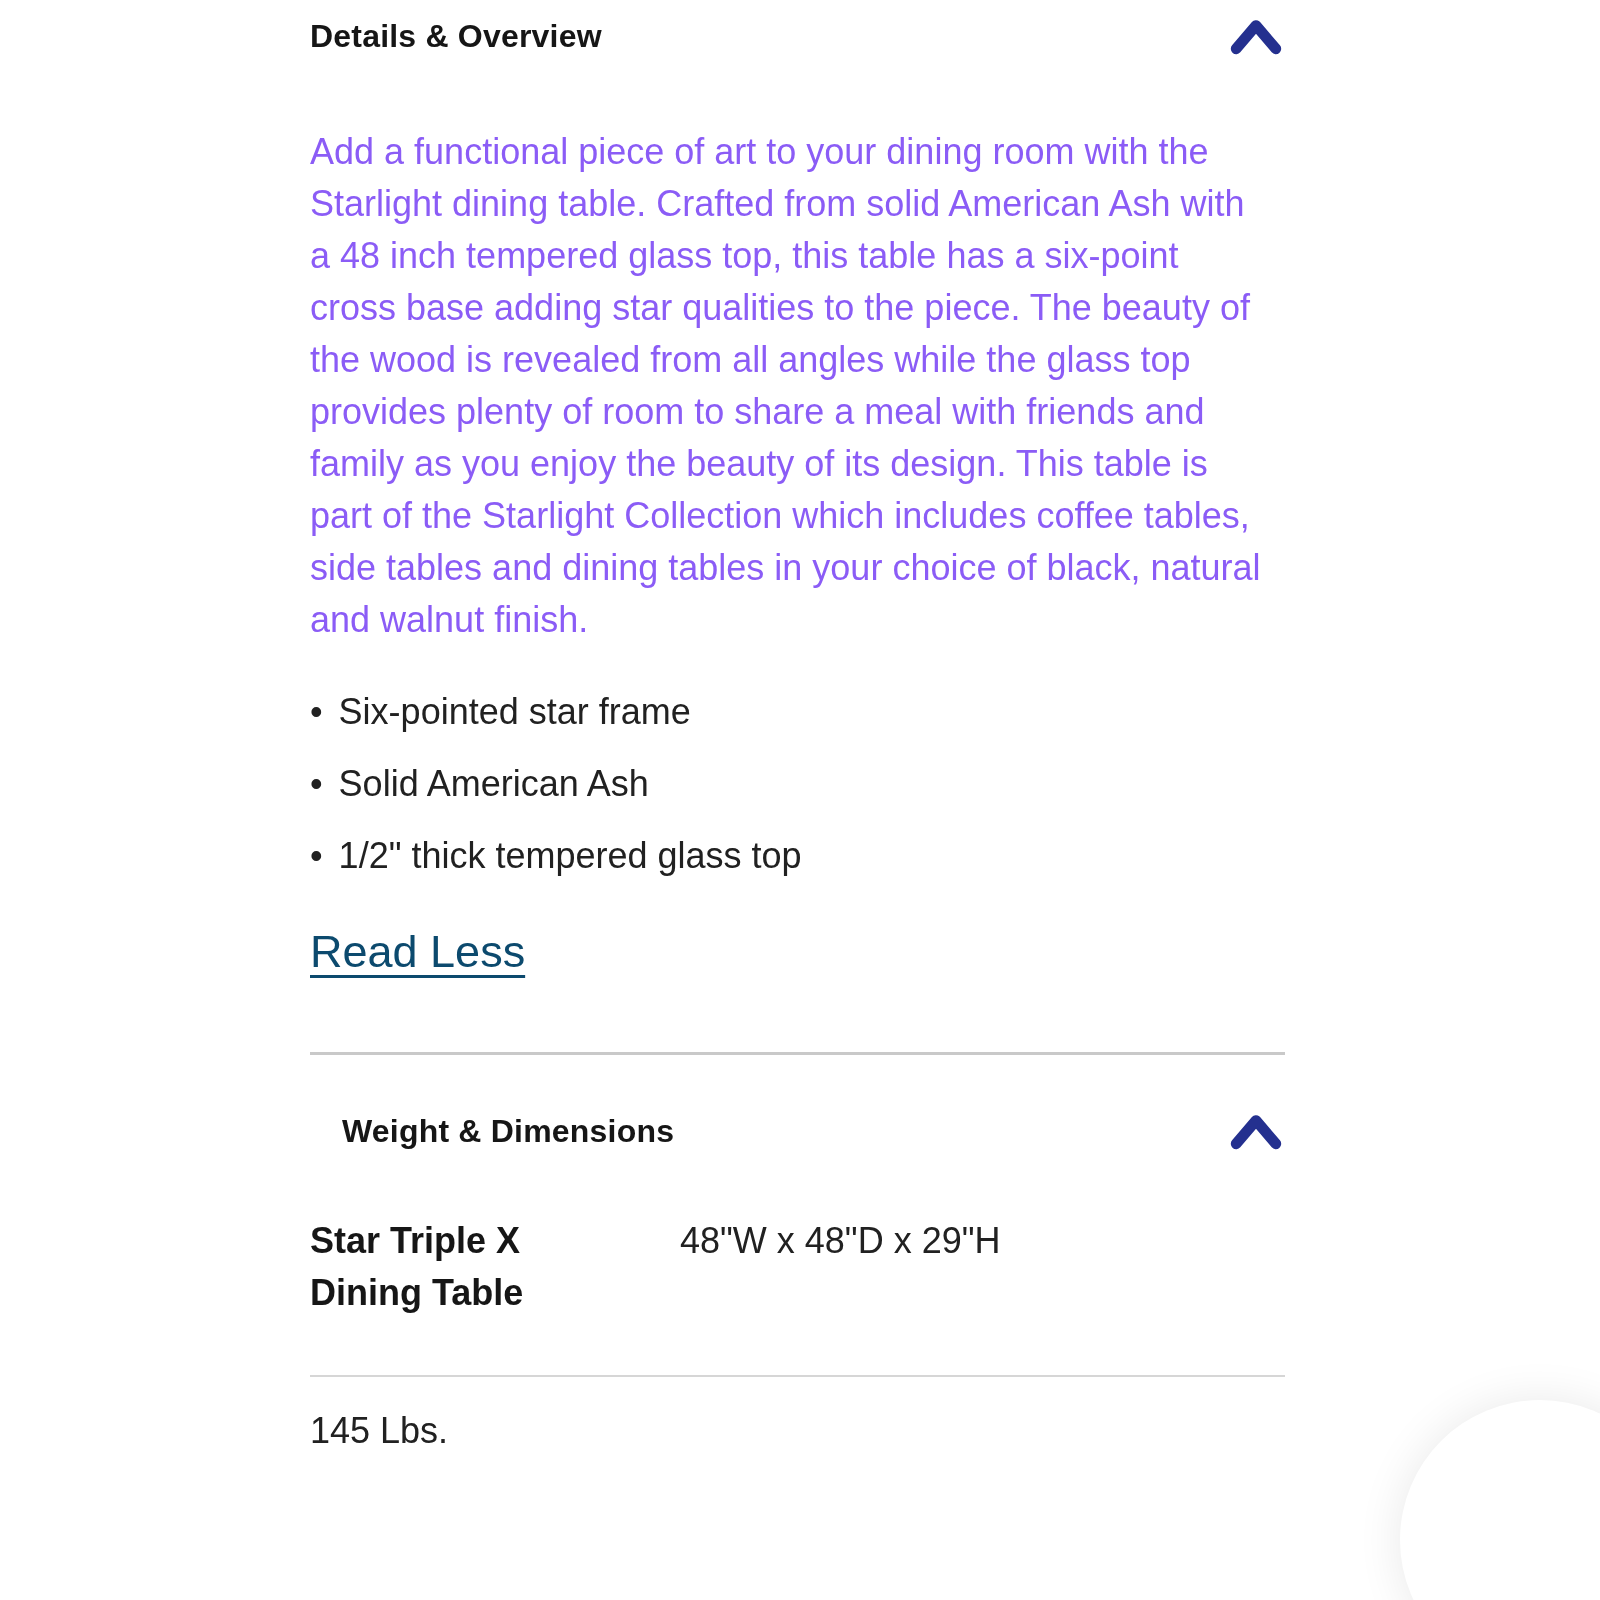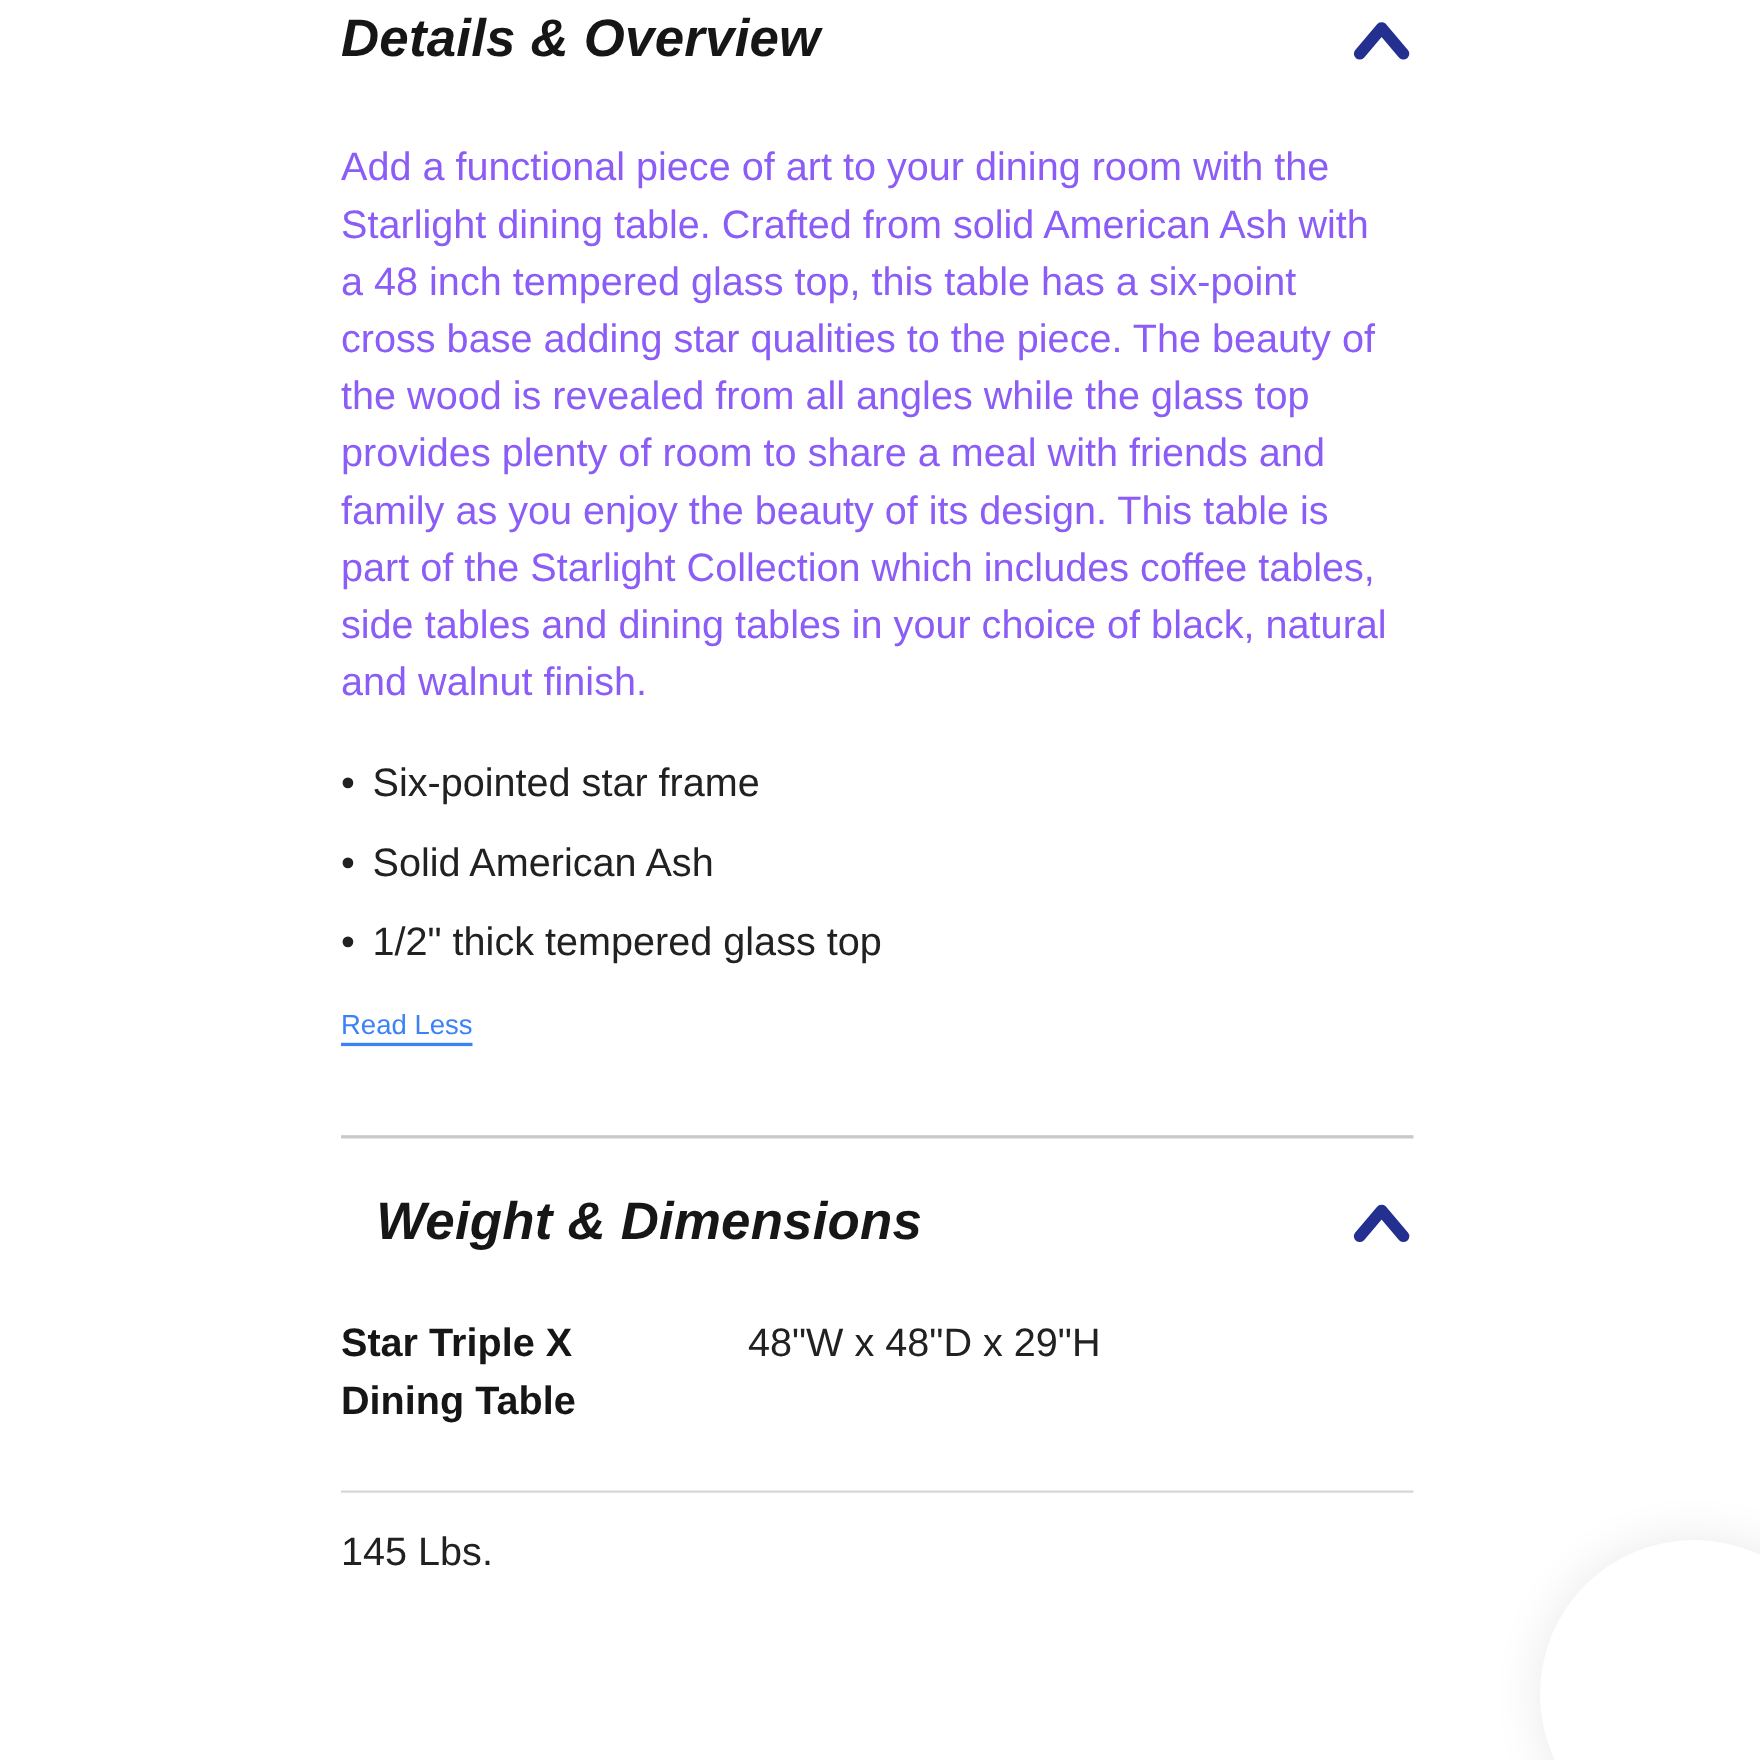--- a/index.html
+++ b/index.html
@@ -19,27 +19,26 @@
     height: 1600px;
     padding: 8px 315px 0 310px;
     position: relative;
   }
   .section-header {
     display: flex;
     justify-content: space-between;
     align-items: center;
   }
   .section-title {
-    font-size: 48px;
+    font-size: 32px;
     line-height: 56px;
     font-weight: 700;
     margin: 0;
     color: #161616;
     letter-spacing: 0.2px;
-    font-style: italic;
   }
   .chevron-btn {
     background: none;
     border: none;
     padding: 0;
     margin: 0;
     cursor: pointer;
     line-height: 0;
   }
   .chevron-btn svg {
@@ -72,24 +71,24 @@
     font-size: 36px;
     line-height: 52px;
     margin-bottom: 20px;
     color: #212121;
   }
   .bullet {
     flex: 0 0 auto;
   }
   .read-less {
     display: inline-block;
-    margin-top: 4px;
-    font-size: 25px;
-    line-height: 52px;
-    color: #3b82f6;
+    margin-top: 24px;
+    font-size: 45px;
+    line-height: 52px;
+    color: #0c4a6e;
     font-weight: 500;
     text-decoration: underline;
     text-decoration-thickness: 3px;
     text-underline-offset: 8px;
     cursor: pointer;
   }
   .divider {
     border: none;
     border-top: 3px solid #c9c9c9;
     margin: 74px 0 0 0;

